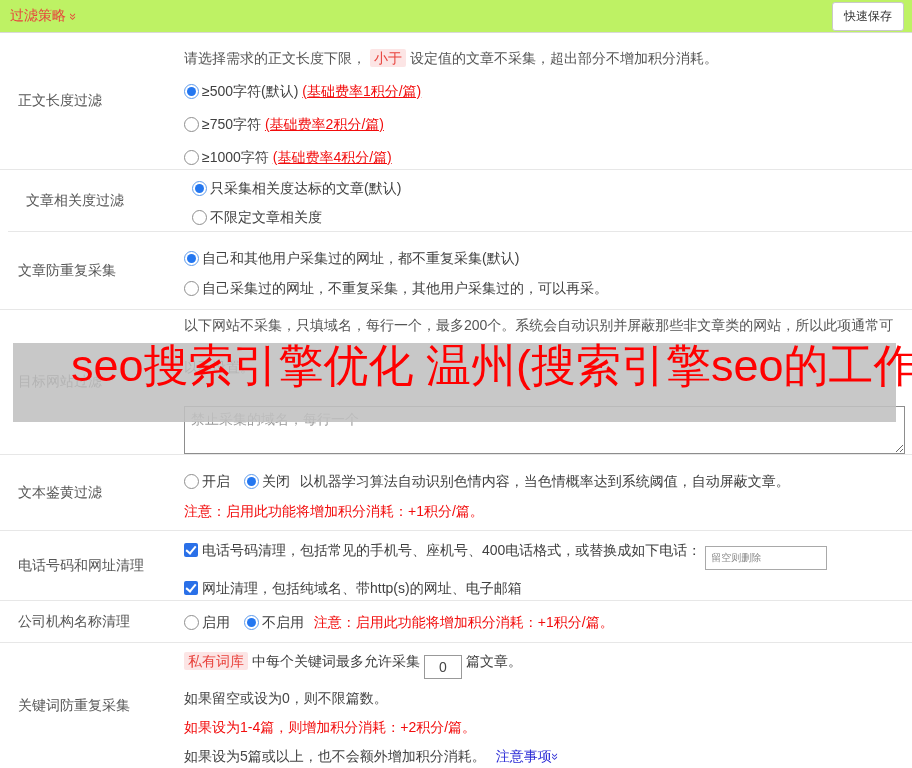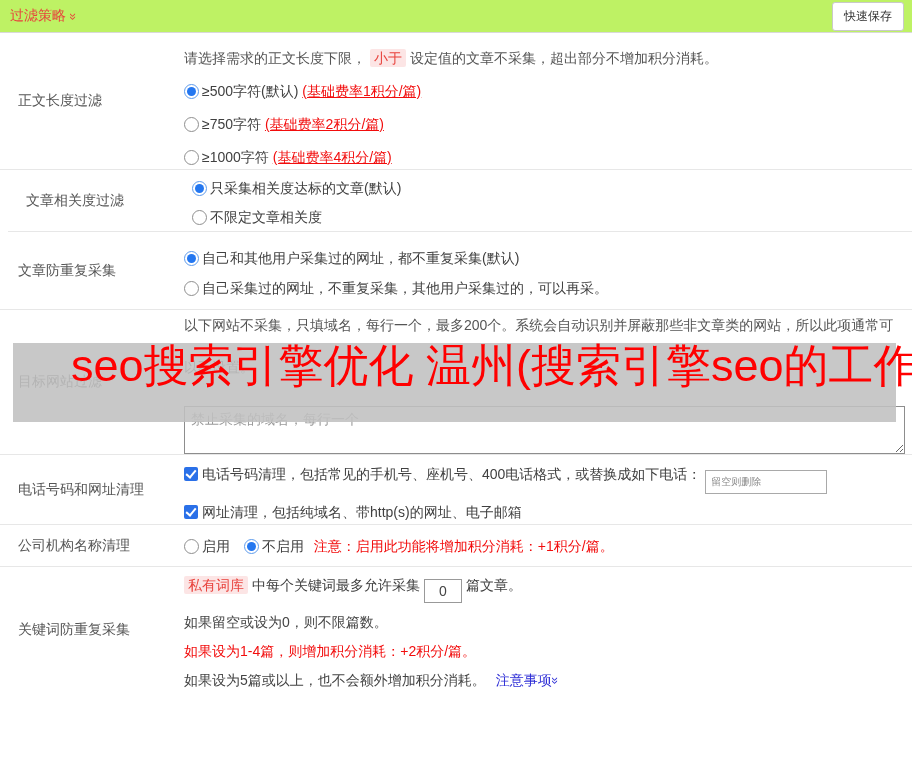--- a/index.html
+++ b/index.html
@@ -128,20 +128,31 @@
 
   <div class="row r4">
     <div class="row-label">目标网站过滤</div>
     <div class="row-content">
       <div class="line intro">以下网站不采集，只填域名，每行一个，最多200个。系统会自动识别并屏蔽那些非文章类的网站，所以此项通常可</div>
       <div class="line intro">以不设置。</div>
       <textarea class="domain-box" placeholder="禁止采集的域名，每行一个" style=""></textarea>
     </div>
   </div>
 
+  <div class="row r5">
+    <div class="row-label">文本鉴黄过滤</div>
+    <div class="row-content">
+      <div class="line">
+        <span><span class="radio"></span><span class="opt-label">开启</span></span>
+        <span style="margin-left:10px;"><span class="radio checked"></span><span class="opt-label">关闭</span></span>
+        <span style="margin-left:6px;" class="opt-label">以机器学习算法自动识别色情内容，当色情概率达到系统阈值，自动屏蔽文章。</span>
+      </div>
+      <div class="line red">注意：启用此功能将增加积分消耗：+1积分/篇。</div>
+    </div>
+  </div>
 
   <div class="row r6">
     <div class="row-label">电话号码和网址清理</div>
     <div class="row-content">
       <div class="line tall-line">
         <span class="cbox"></span><span class="opt-label">电话号码清理，包括常见的手机号、座机号、400电话格式，或替换成如下电话：</span><input class="phone-input" type="text" placeholder="留空则删除" style="">
       </div>
       <div class="line">
         <span class="cbox"></span><span class="opt-label">网址清理，包括纯域名、带http(s)的网址、电子邮箱</span>
       </div>

